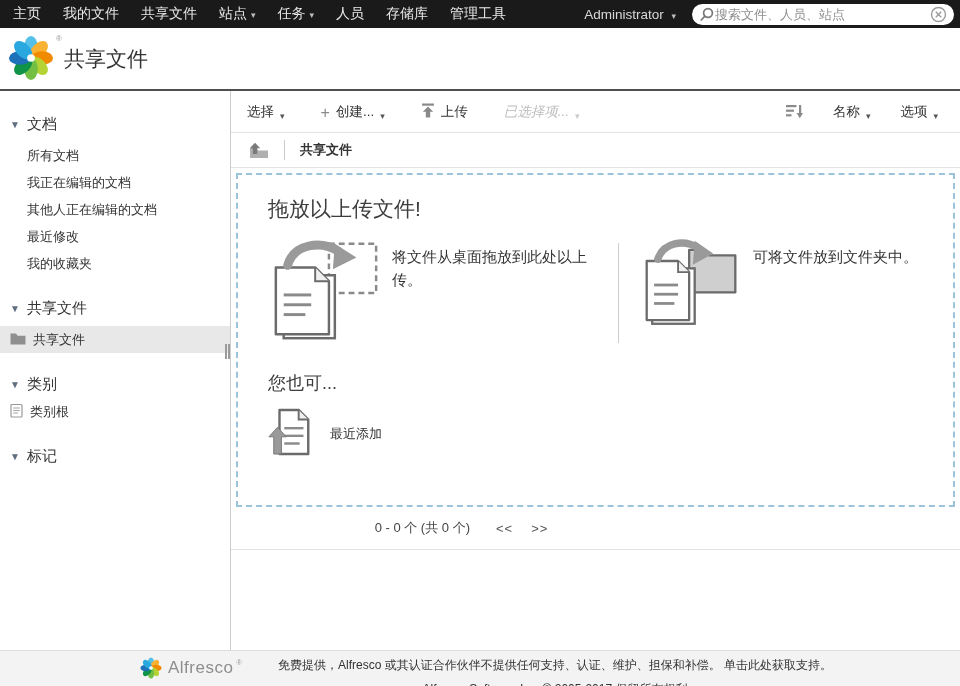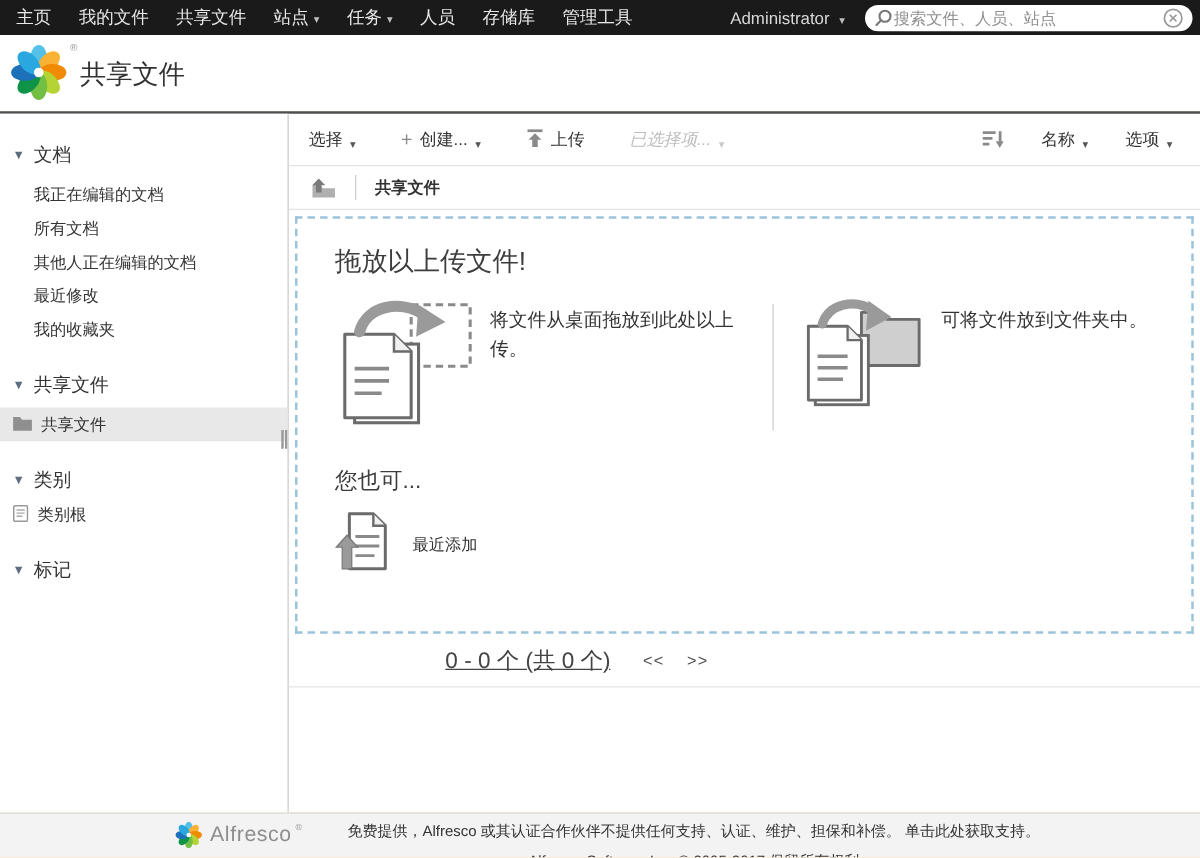--- a/index.html
+++ b/index.html
@@ -1,18 +1,18 @@
 <!DOCTYPE html>
 <html><head>
 <meta charset="utf-8">
 <style>
   * { margin:0; padding:0; box-sizing:border-box; }
   html,body { width:960px; height:686px; overflow:hidden; background:#fff;
               font-family:"Liberation Sans","DejaVu Sans",sans-serif; }
-  .screen { position:relative; width:960px; height:686px; background:#eab308; }
+  .screen { position:relative; width:960px; height:686px; background:#5eead4; }
 
   
   .topnav { position:absolute; top:0; left:0; right:0; height:28px; background:#1a1a1a;
             display:flex; align-items:center; padding:0 6px 0 2px; }
   .nav-item { color:#e8e8e8; font-size:14px; padding:0 11px; cursor:pointer; white-space:nowrap; }
   .nav-item .caret { font-size:9px; color:#bdbdbd; margin-left:4px; }
   .nav-user { color:#d9d9d9; font-size:13.5px; margin-left:auto; margin-right:16px; cursor:pointer; white-space:nowrap; }
   .nav-user .caret { font-size:9px; color:#bdbdbd; margin-left:4px; }
   .search-pill { width:262px; height:21px; background:#fff; border-radius:11px;
                  display:flex; align-items:center; padding:0 7px; }
@@ -75,21 +75,21 @@
   .dz-hint.left { width:222px; margin-left:8px; }
   .dz-hint.right { margin-left:12px; }
   .dz-divider { width:1px; align-self:stretch; background:#ccc; margin:6px 22px 6px 0; }
   .dz-also { font-size:18px; font-weight:400; color:#3d3d3d; margin:22px 0 12px 2px; }
   .dz-action { display:flex; align-items:center; gap:16px; margin:0 0 13px 2px; cursor:pointer; width:max-content; }
   .dz-action-label { font-size:13px; color:#333; }
 
   
   .paginator { height:43px; display:flex; align-items:center; border-bottom:1px solid #e3e3e3; }
   .pg-wrap { width:470px; display:flex; justify-content:center; align-items:center; }
-  .pg-info { font-size:18px; color:#444; margin-right:17px;text-decoration:underline; }
+  .pg-info { font-size:13px; color:#444; margin-right:17px; }
   .pg-link { font-size:13px; color:#555; margin:0 9px; cursor:pointer; letter-spacing:1px; }
 
   
   .footer { position:absolute; left:0; right:0; bottom:0; height:36px; background:#f3f3f3;
             border-top:1px solid #ddd; overflow:hidden; }
   .footer-brand { position:absolute; left:140px; top:6px; display:flex; align-items:center; gap:6px; }
   .footer-brand-name { font-size:17px; color:#8e8e8e; letter-spacing:0.5px; }
   .footer-brand-reg { font-size:7px; color:#9a9a9a; align-self:flex-start; margin:2px 0 0 -3px; }
   .footer-lines { position:absolute; left:262px; width:586px; top:6px; text-align:center; }
   .footer-line1 { font-size:12px; color:#333; white-space:nowrap; }
@@ -154,22 +154,22 @@
 
   <div class="content">
 
     <aside class="sidebar">
       <div class="side-section">
         <div class="section-header">
           <span class="twister">▼</span>
           <span class="section-label">文档</span>
         </div>
         <ul class="side-list">
+          <li class="side-item">所有文档</li>
           <li class="side-item">我正在编辑的文档</li>
-          <li class="side-item">所有文档</li>
           <li class="side-item">其他人正在编辑的文档</li>
           <li class="side-item">最近修改</li>
           <li class="side-item">我的收藏夹</li>
         </ul>
       </div>
 
       <div class="side-section">
         <div class="section-header">
           <span class="twister">▼</span>
           <span class="section-label">共享文件</span>

